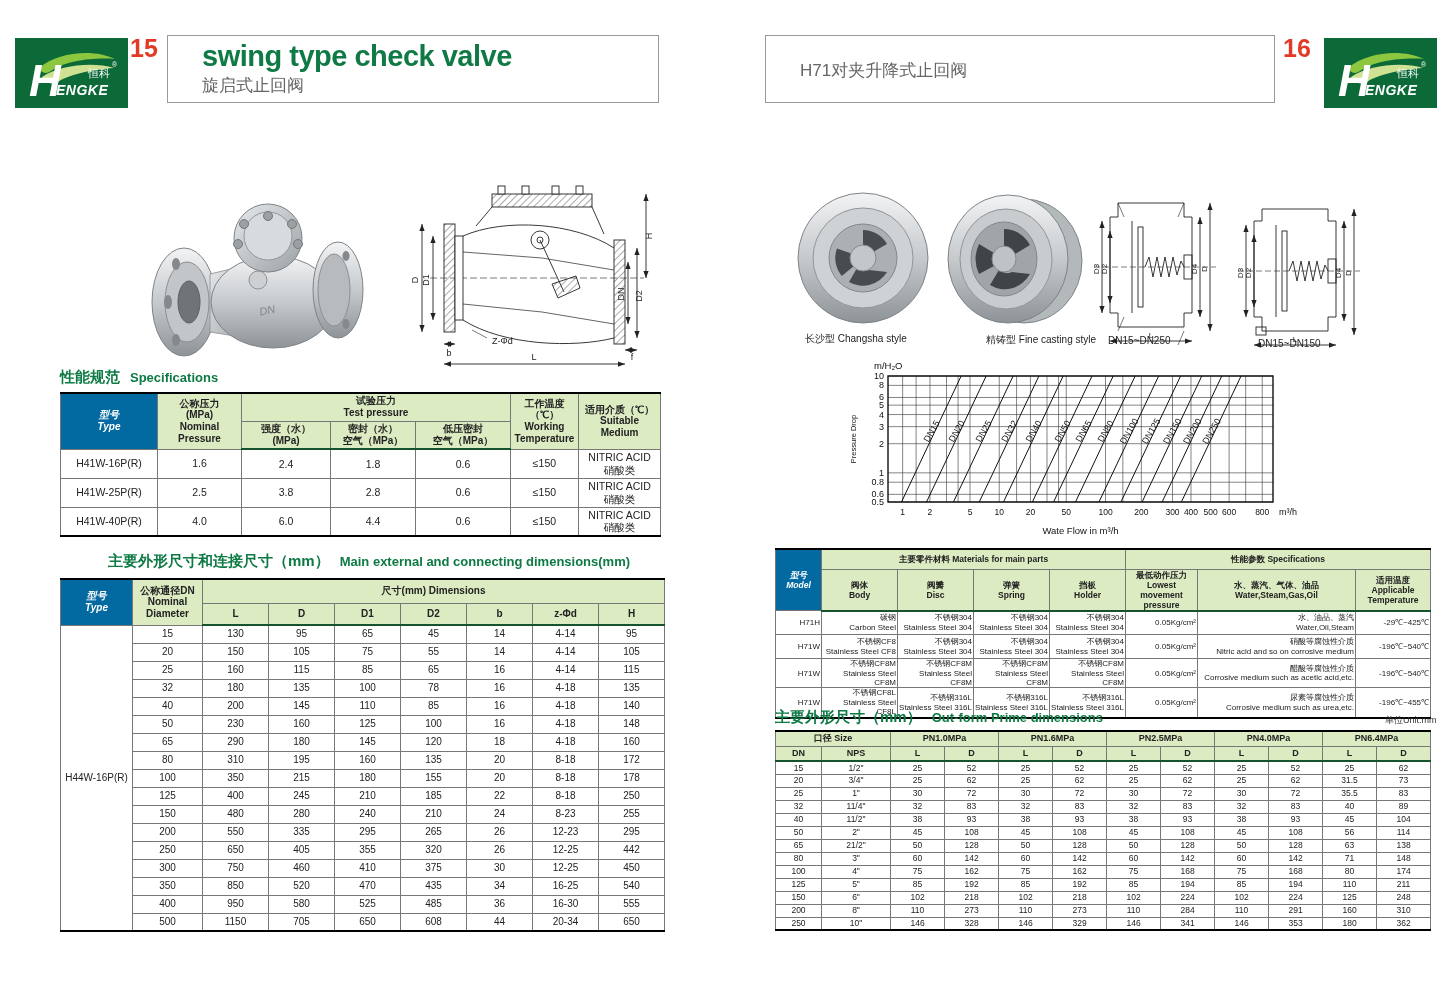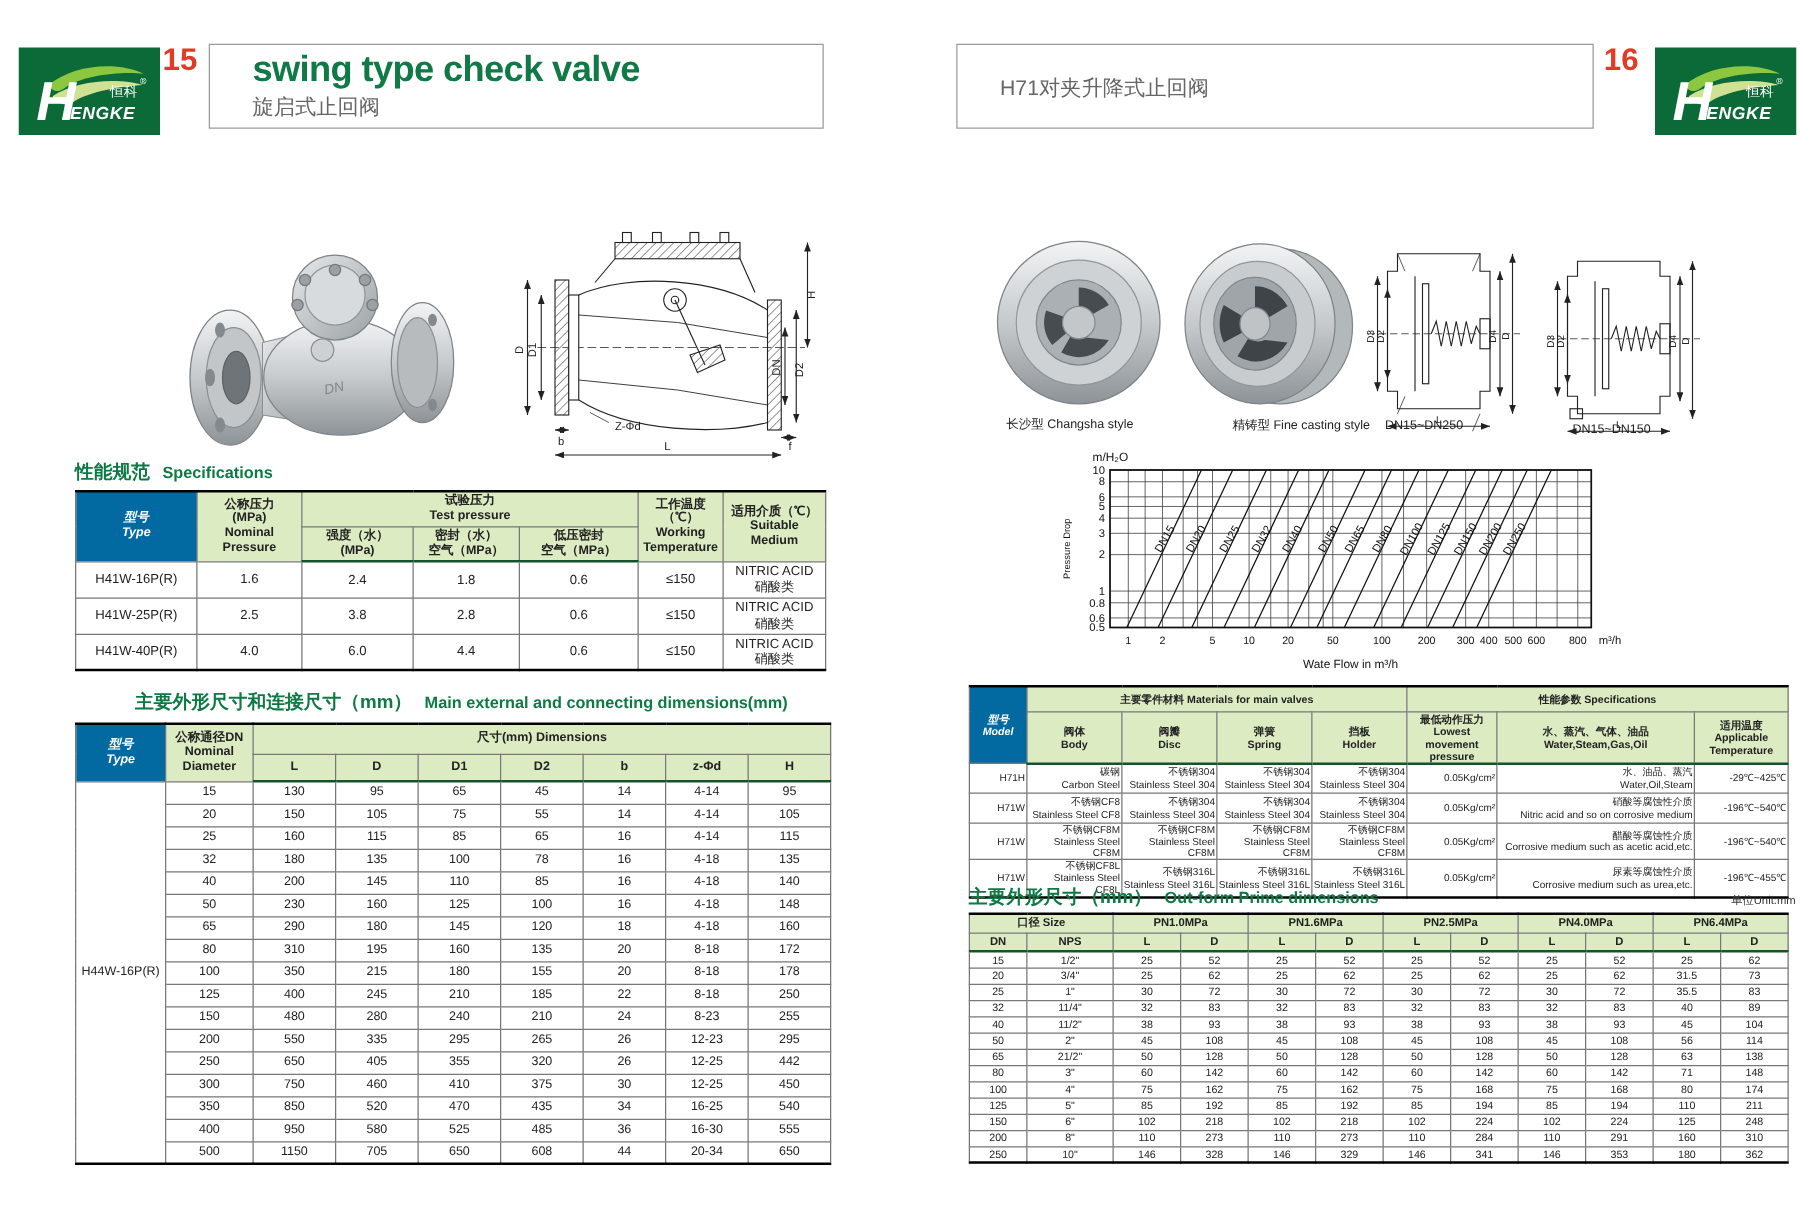--- a/index.html
+++ b/index.html
@@ -643,21 +643,21 @@
         <col style="width:76px">
         <col style="width:76px">
         <col style="width:72px">
         <col style="width:158px">
         <col style="width:75px">
       </colgroup>
     <thead>
       <tr class="r1">
         <th class="model" rowspan="2">型号
 Model</th>
-        <th colspan="4">主要零件材料 Materials for main valves</th>
+        <th colspan="4">主要零件材料 Materials for main parts</th>
         <th colspan="3">性能参数 Specifications</th>
       </tr>
       <tr class="r2">
         <th>阀体
 Body</th>
         <th>阀瓣
 Disc</th>
         <th>弹簧
 Spring</th>
         <th>挡板

